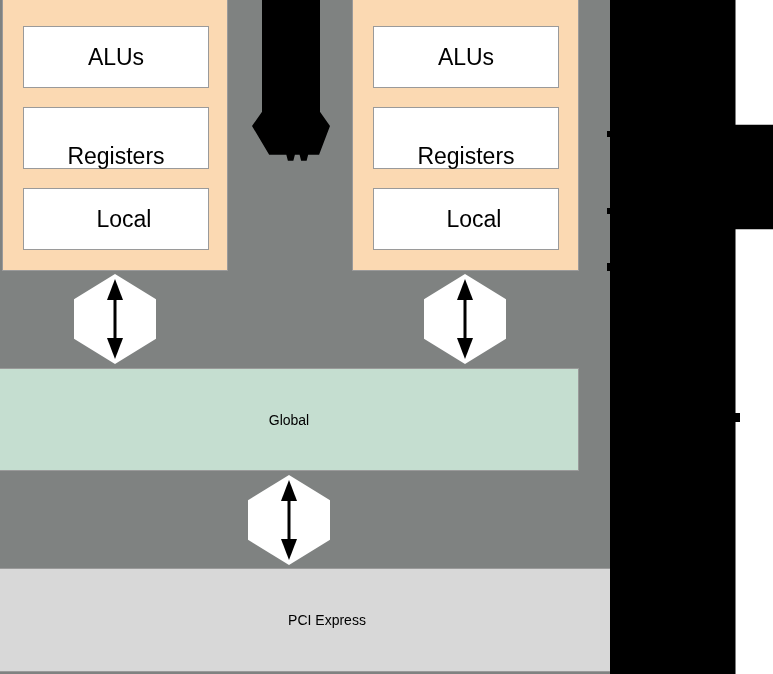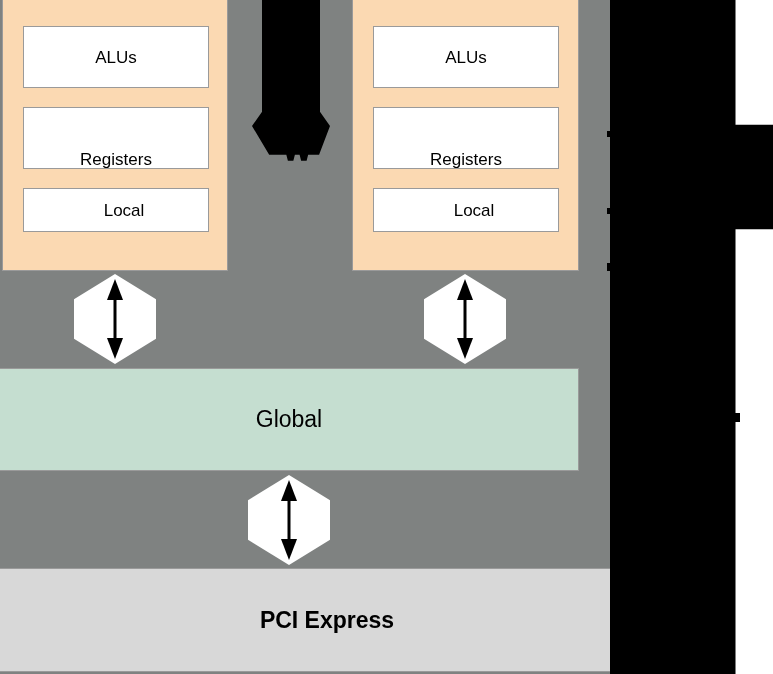--- a/index.html
+++ b/index.html
@@ -33,53 +33,52 @@
     border: 1px solid #9a9a9a;
     box-sizing: border-box;
   }
   .cu-left  { left: 2px;   top: -1px; width: 226px; height: 272px; }
   .cu-right { left: 352px; top: -1px; width: 227px; height: 272px; }
 
   
   .mem-box {
     position: absolute;
     background: #ffffff;
-    border: 1px solid #9a9a9a;
-    box-sizing: border-box;
-    display: flex;
-    align-items: center;
-    justify-content: center;
-    font-size: 17px;
-    color: #000000;
-    line-height: 1;
-  }
-  .mem-box.b0 { left: 20px; top: 26px;  width: 186px; height: 62px; }
-  .mem-box.b1 { left: 20px; top: 107px; width: 186px; height: 62px; align-items: flex-end; }
-  .mem-box.b2 { left: 20px; top: 188px; width: 186px; height: 44px; padding-left: 16px; }
-
-  
-  .bar {
-    position: absolute;
     border: 1px solid #9a9a9a;
     box-sizing: border-box;
     display: flex;
     align-items: center;
     justify-content: center;
     font-size: 23px;
     color: #000000;
     line-height: 1;
   }
+  .mem-box.b0 { left: 20px; top: 26px;  width: 186px; height: 62px; }
+  .mem-box.b1 { left: 20px; top: 107px; width: 186px; height: 62px; align-items: flex-end; }
+  .mem-box.b2 { left: 20px; top: 188px; width: 186px; height: 62px; padding-left: 16px; }
+
+  
+  .bar {
+    position: absolute;
+    border: 1px solid #9a9a9a;
+    box-sizing: border-box;
+    display: flex;
+    align-items: center;
+    justify-content: center;
+    font-size: 14px;
+    color: #000000;
+    line-height: 1;
+  }
   .bar-global {
     left: -1px; top: 368px; width: 580px; height: 103px;
     background: #c5ded0;
   }
   .bar-pcie {
     left: -1px; top: 568px; width: 656px; height: 104px;
     background: #d8d8d8;
-    font-weight: bold;
   }
 
   
   .connector {
     position: absolute;
     width: 82px;
     height: 90px;
   }
   .connector .hex {
     position: absolute;

